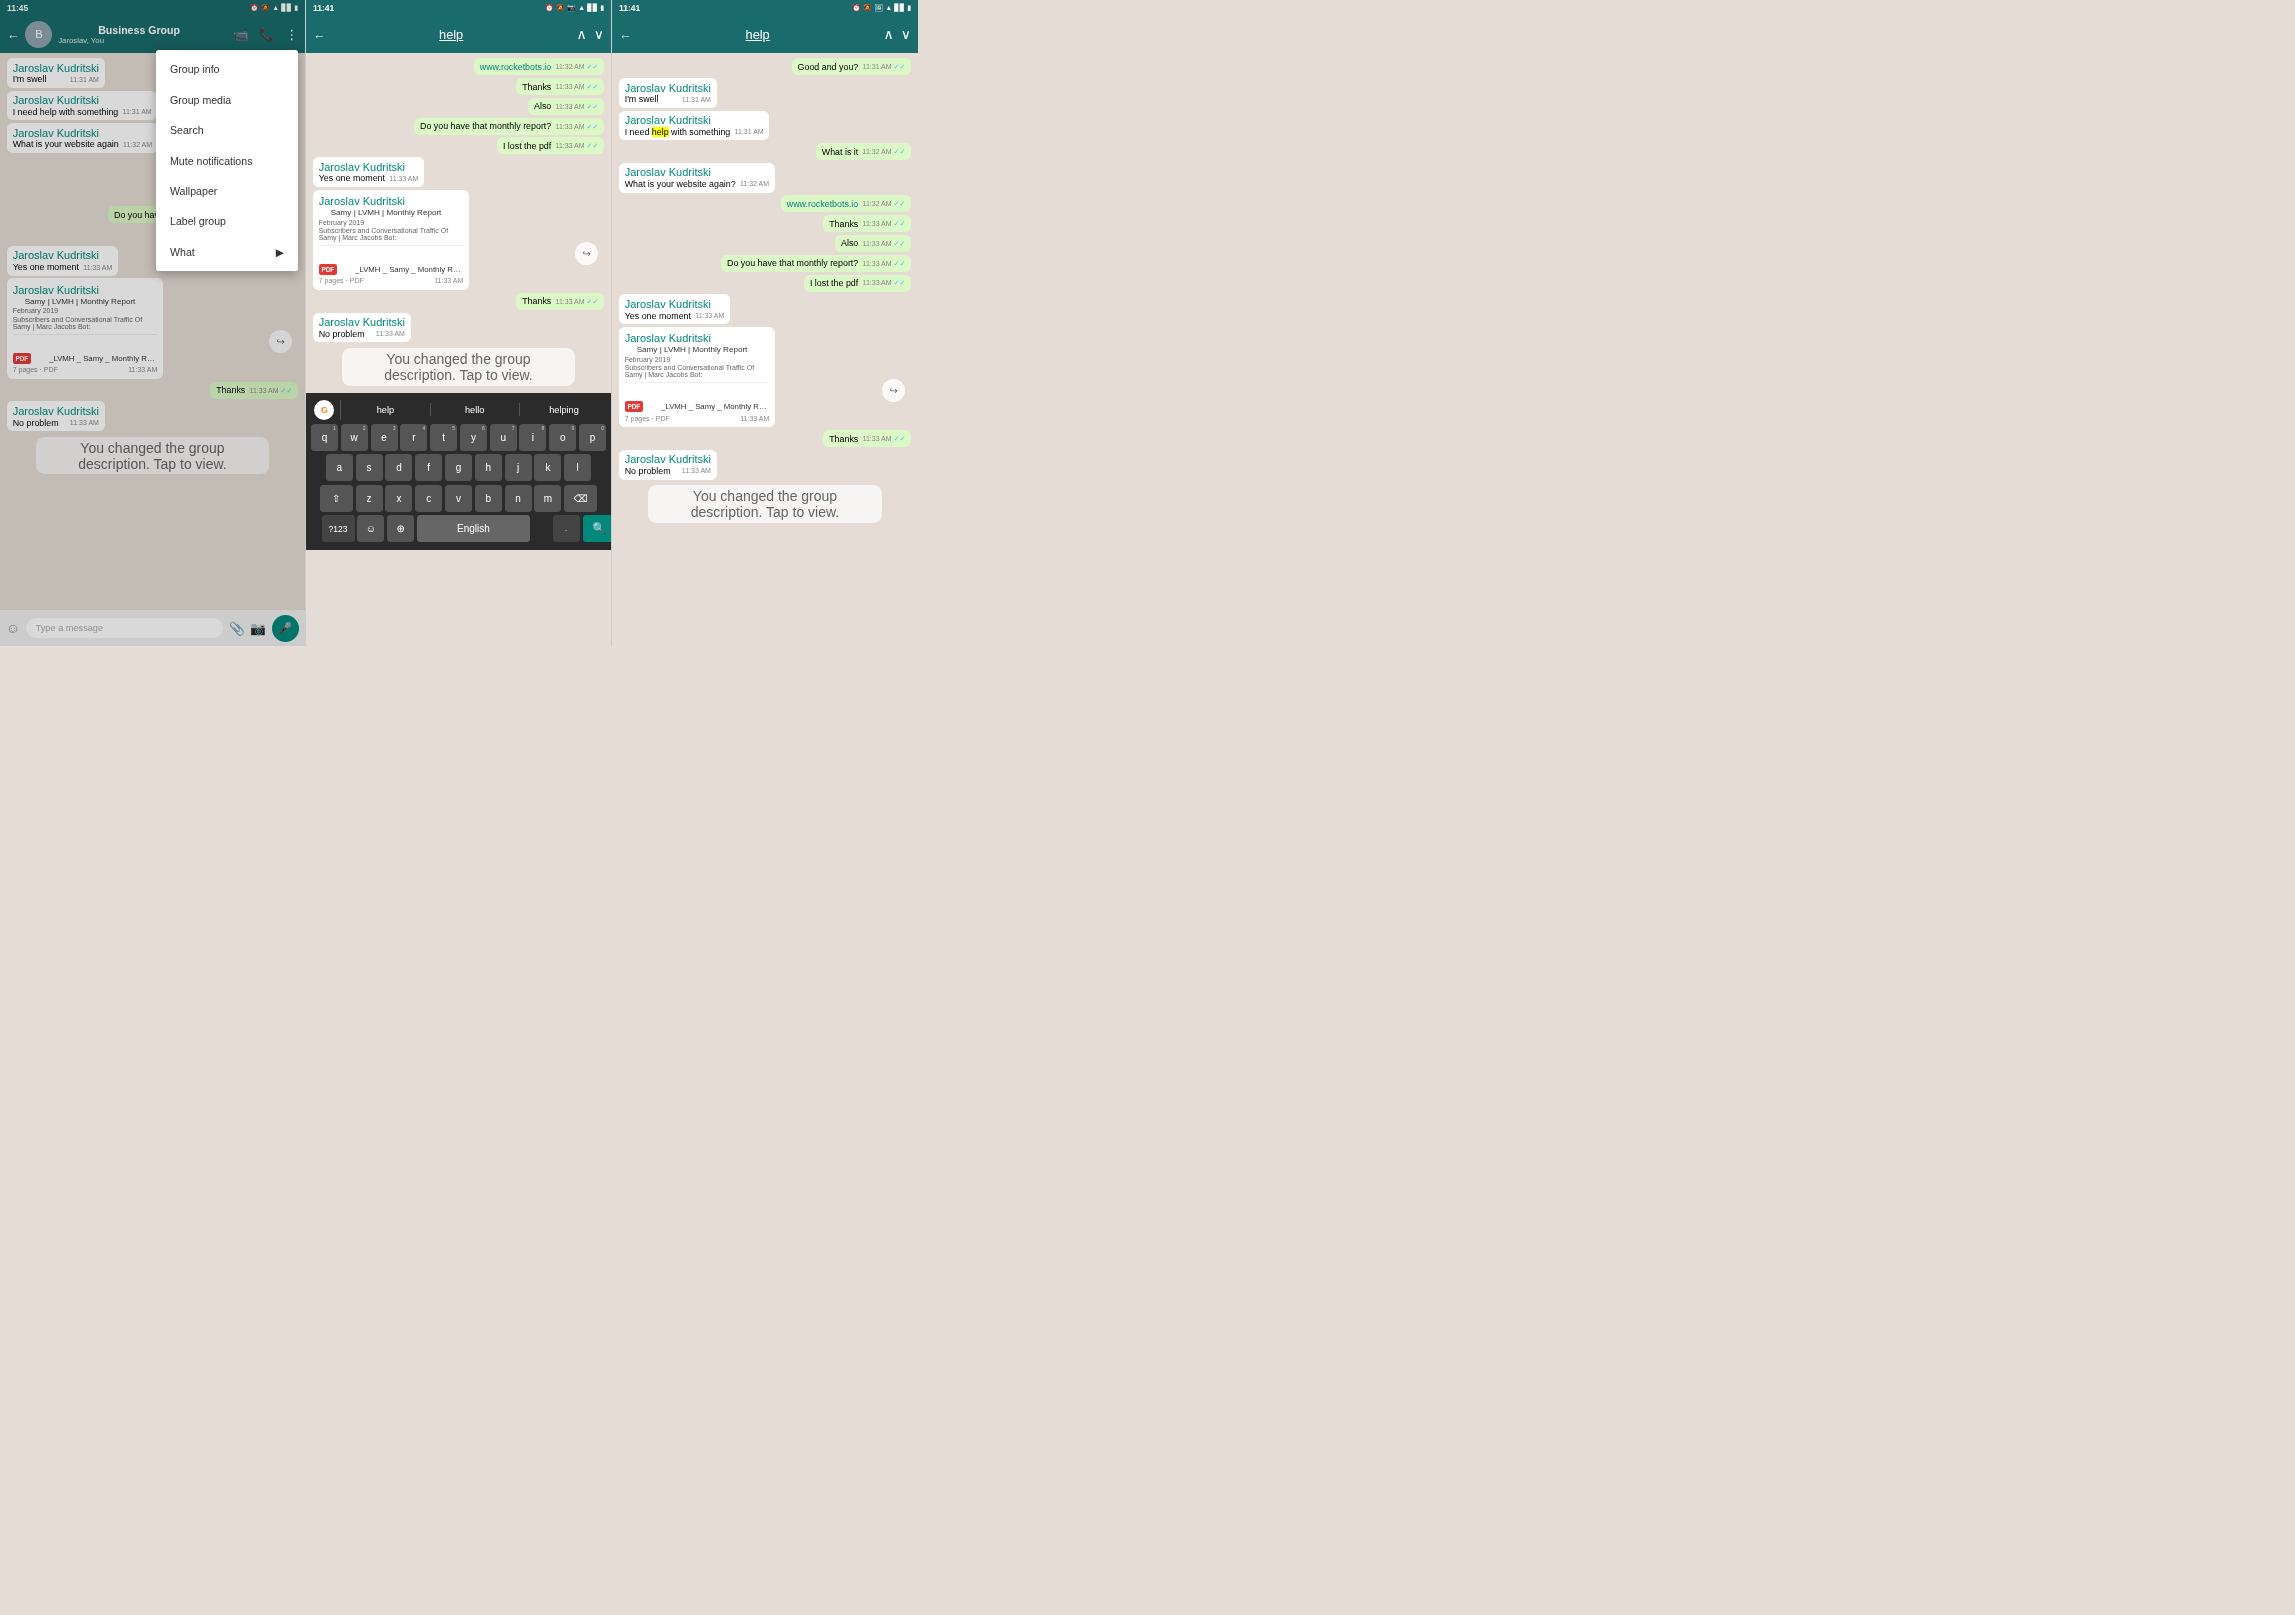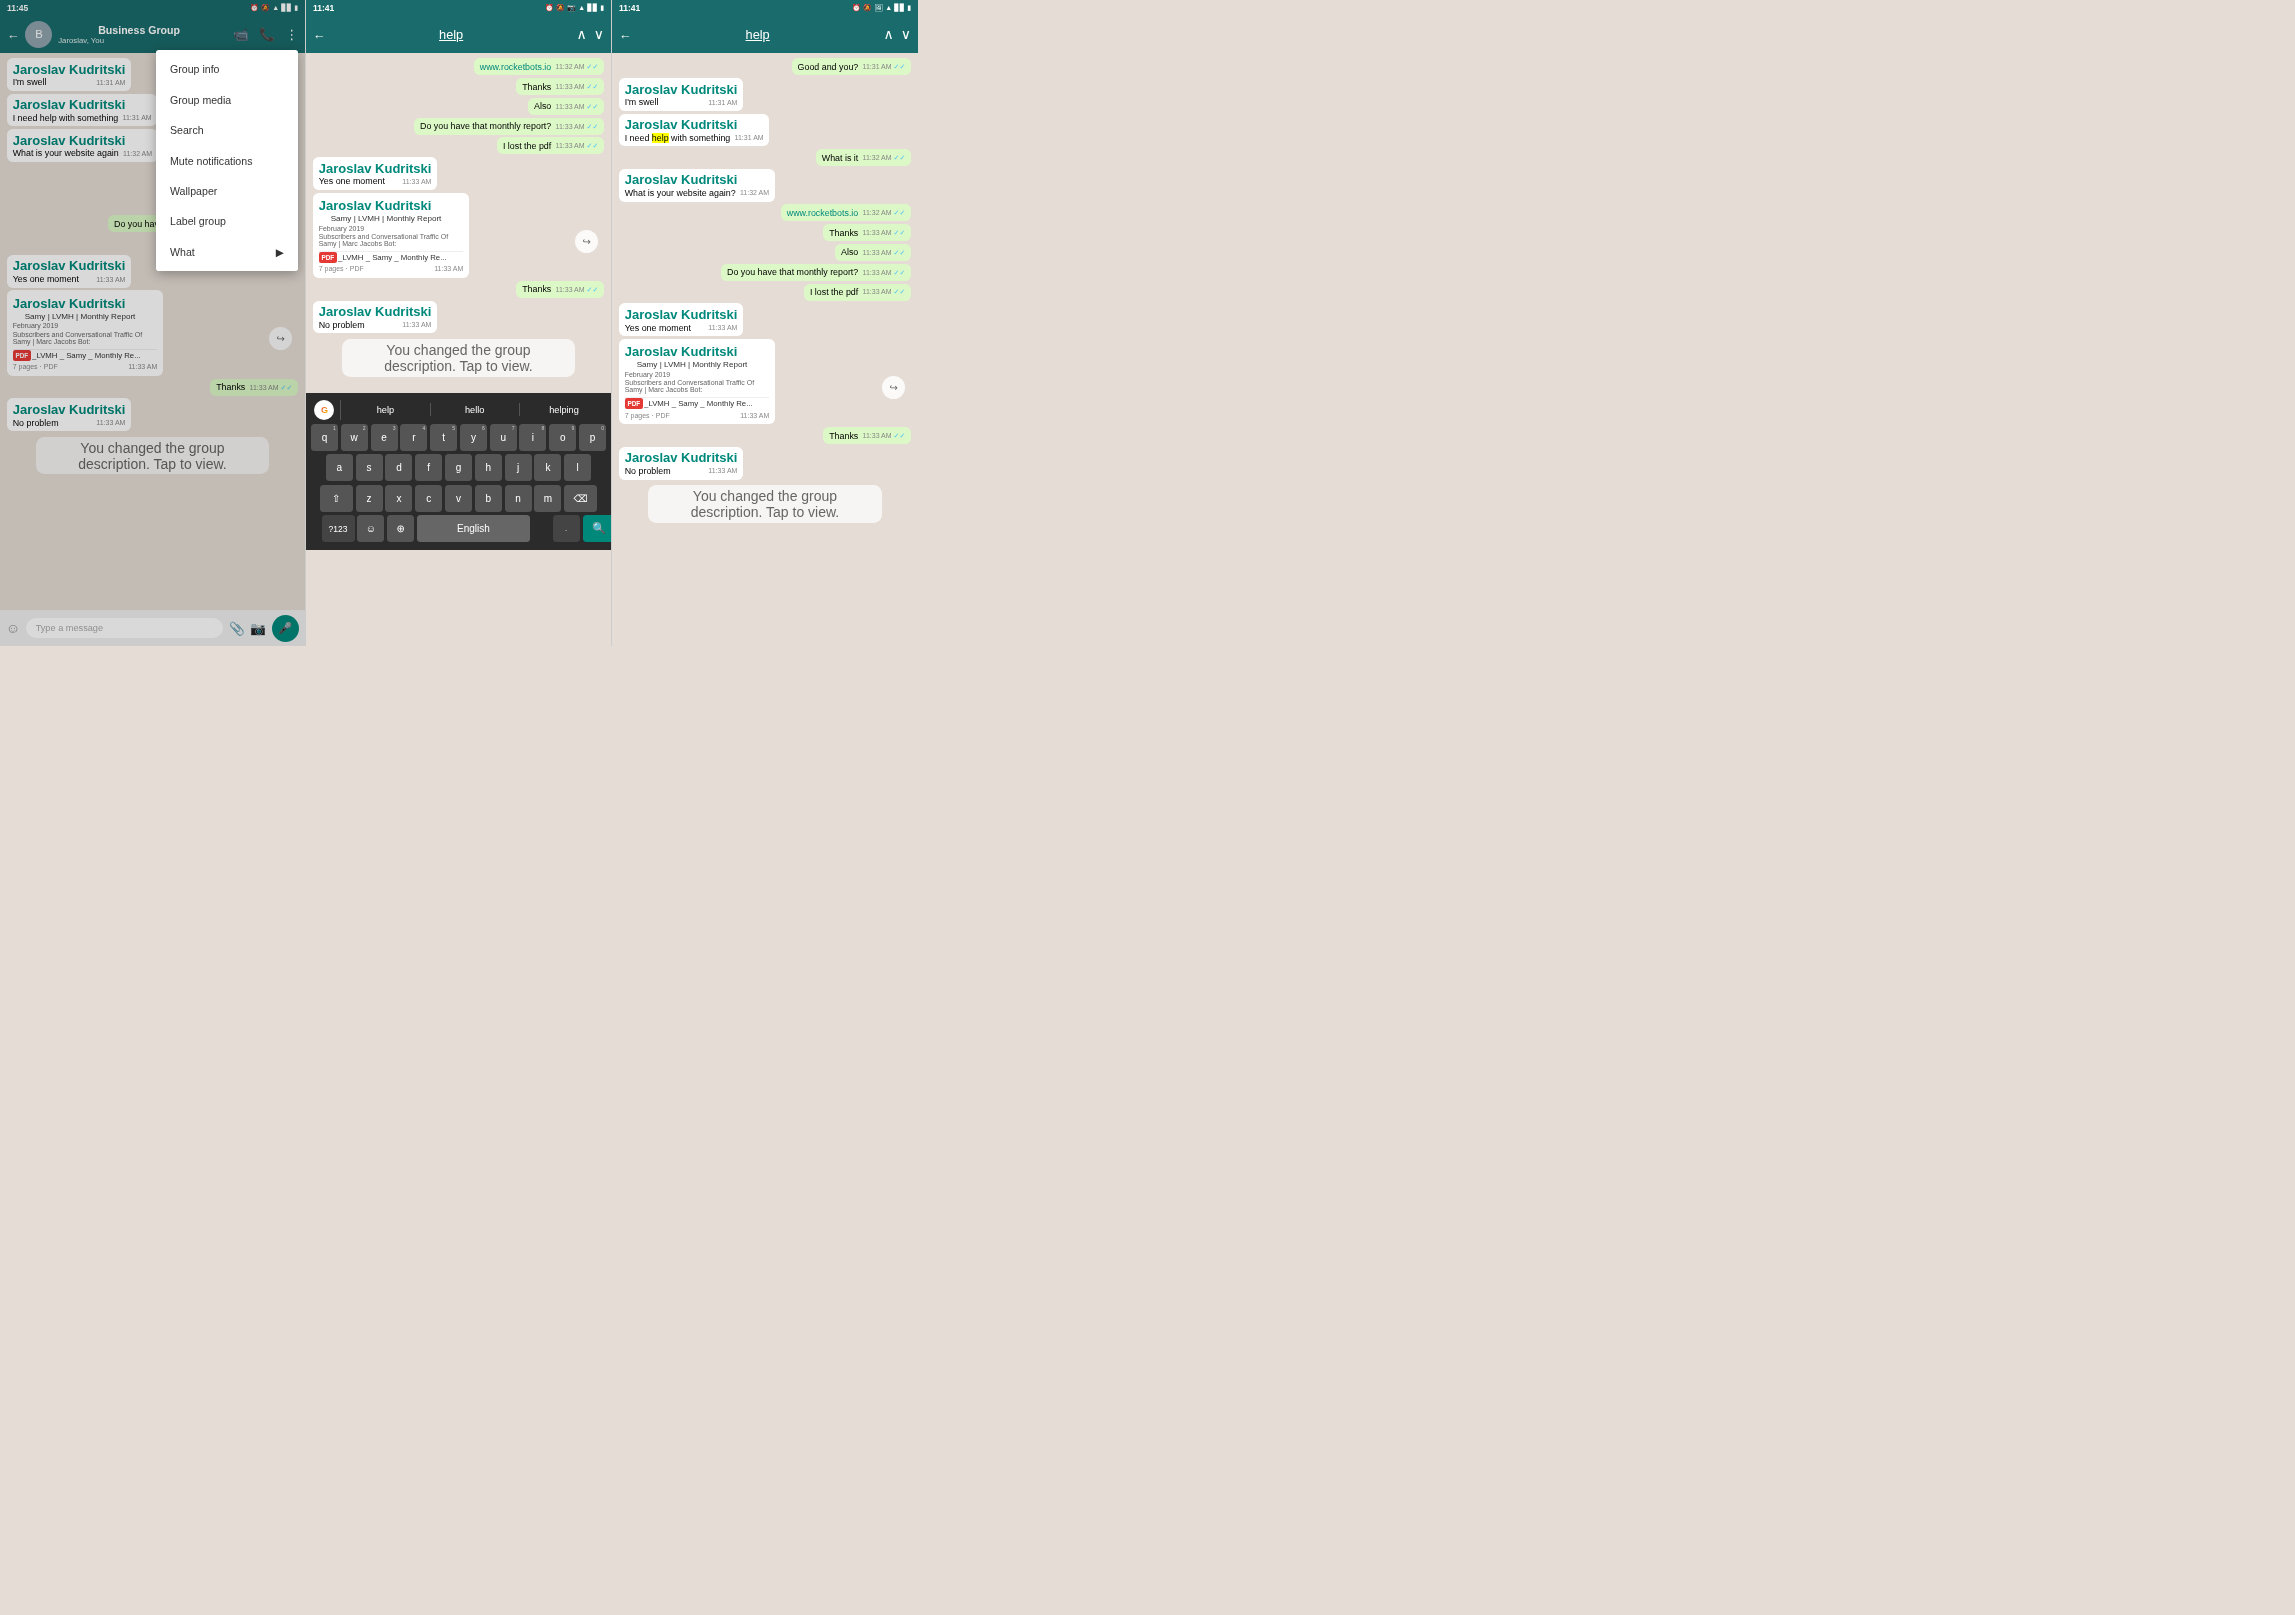--- a/index.html
+++ b/index.html
@@ -100,22 +100,22 @@
       padding: 3.5px 5.7px;
       font-size: 8.9px;
       max-width: 78%;
       position: relative;
       word-wrap: break-word;
     }
     .bubble.sent { background: #dcf8c6; }
     .bubble.received { background: white; }
 
     .sender-name {
-      font-size: 13px;
-      font-weight: bold;
+      font-size: 11px;
+      font-weight: normal;
       color: #00897b;
       margin-bottom: 0.7px;
     }
 
     .msg-time {
       font-size: 7px;
       color: #888;
       text-align: right;
       display: inline-block;
       margin-left: 4.3px;
@@ -130,23 +130,23 @@
       border-radius: 5.7px;
       padding: 5.7px;
       max-width: 156px;
       font-size: 7.8px;
     }
     .pdf-header { font-size: 8.1px; font-weight: normal; color: #333; margin-left: 12px; }
     .pdf-sub { font-size: 7px; color: #666; margin-top: 1.4px; }
     .pdf-footer {
       display: flex;
       align-items: center;
-      gap: 1px;
+      gap: 18px;
       margin-top: 4.3px;
-      padding-top: 0;
+      padding-top: 18px;
       border-top: 0.7px solid #eee;
     }
     .pdf-icon {
       background: #e53935;
       color: white;
       font-size: 6.4px;
       font-weight: bold;
       padding: 2.1px 2.8px;
       border-radius: 2.1px;
       flex-shrink: 0;

